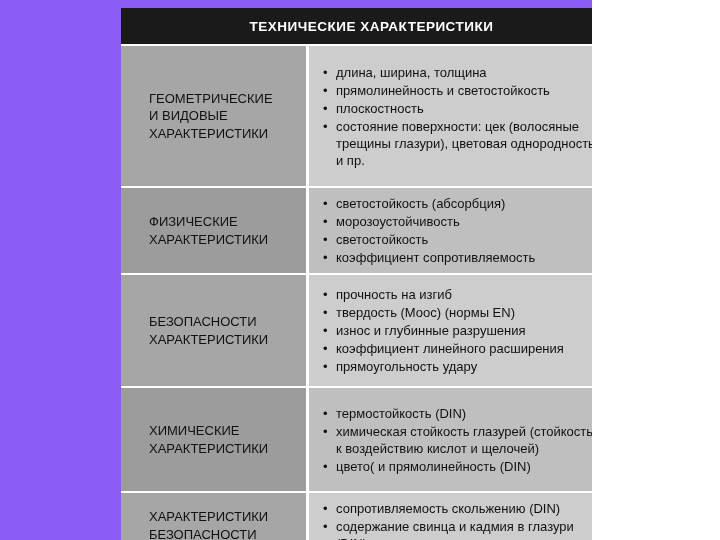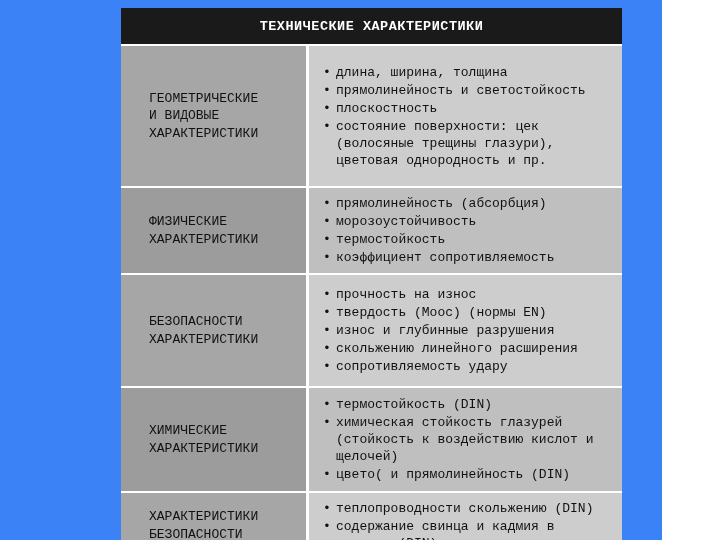--- a/index.html
+++ b/index.html
@@ -4,24 +4,23 @@
 <style>
   html, body { margin: 0; padding: 0; }
   body {
     width: 720px; height: 540px;
     background: #ffffff;
     font-family: "Liberation Sans", sans-serif;
     color: var(--text, #111111);
   }
   .slide {
     position: relative;
-    width: 662px; height: 540px;
-    background: #3b82f6;
+    width: 592px; height: 540px;
+    background: #8b5cf6;
     overflow: hidden;
-    font-family: Liberation Mono, monospace;
   }
   .table {
     position: absolute;
     left: 121px; top: 8px;
     width: 501px;
     display: flex; flex-direction: column;
     gap: 2px;
     background: #ffffff;
   }
   .header {
@@ -108,67 +107,67 @@
   </div>
 </div>
   </div>
 
   <div class="row">
     <div class="cat">ФИЗИЧЕСКИЕ
 ХАРАКТЕРИСТИКИ</div>
     <div class="items">
   <div class="item">
     <span class="bullet">•</span>
-    <span class="txt">прямолинейность (абсорбция)</span>
+    <span class="txt">светостойкость (абсорбция)</span>
   </div>
 
   <div class="item">
     <span class="bullet">•</span>
     <span class="txt">морозоустойчивость</span>
   </div>
 
   <div class="item">
     <span class="bullet">•</span>
-    <span class="txt">термостойкость</span>
+    <span class="txt">светостойкость</span>
   </div>
 
   <div class="item">
     <span class="bullet">•</span>
     <span class="txt">коэффициент сопротивляемость</span>
   </div>
 </div>
   </div>
 
   <div class="row">
     <div class="cat">БЕЗОПАСНОСТИ
 ХАРАКТЕРИСТИКИ</div>
     <div class="items">
   <div class="item">
     <span class="bullet">•</span>
-    <span class="txt">прочность на износ</span>
+    <span class="txt">прочность на изгиб</span>
   </div>
 
   <div class="item">
     <span class="bullet">•</span>
     <span class="txt">твердость (Моос) (нормы EN)</span>
   </div>
 
   <div class="item">
     <span class="bullet">•</span>
     <span class="txt">износ и глубинные разрушения</span>
   </div>
 
   <div class="item">
     <span class="bullet">•</span>
-    <span class="txt">скольжению линейного расширения</span>
-  </div>
-
-  <div class="item">
-    <span class="bullet">•</span>
-    <span class="txt">сопротивляемость удару</span>
+    <span class="txt">коэффициент линейного расширения</span>
+  </div>
+
+  <div class="item">
+    <span class="bullet">•</span>
+    <span class="txt">прямоугольность удару</span>
   </div>
 </div>
   </div>
 
   <div class="row">
     <div class="cat">ХИМИЧЕСКИЕ
 ХАРАКТЕРИСТИКИ</div>
     <div class="items">
   <div class="item">
     <span class="bullet">•</span>
@@ -186,21 +185,21 @@
   </div>
 </div>
   </div>
 
   <div class="row">
     <div class="cat">ХАРАКТЕРИСТИКИ
 БЕЗОПАСНОСТИ</div>
     <div class="items">
   <div class="item">
     <span class="bullet">•</span>
-    <span class="txt">теплопроводности скольжению (DIN)</span>
+    <span class="txt">сопротивляемость скольжению (DIN)</span>
   </div>
 
   <div class="item">
     <span class="bullet">•</span>
     <span class="txt">содержание свинца и кадмия в глазури (DIN)</span>
   </div>
 </div>
   </div>
 </div>
   </div>

